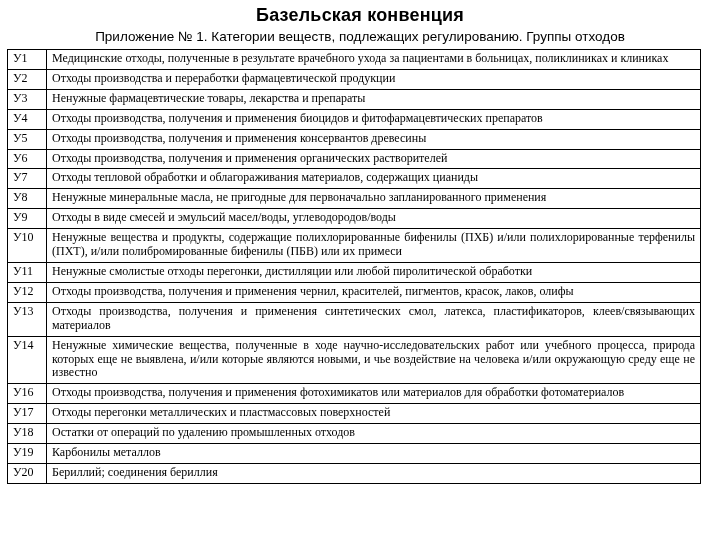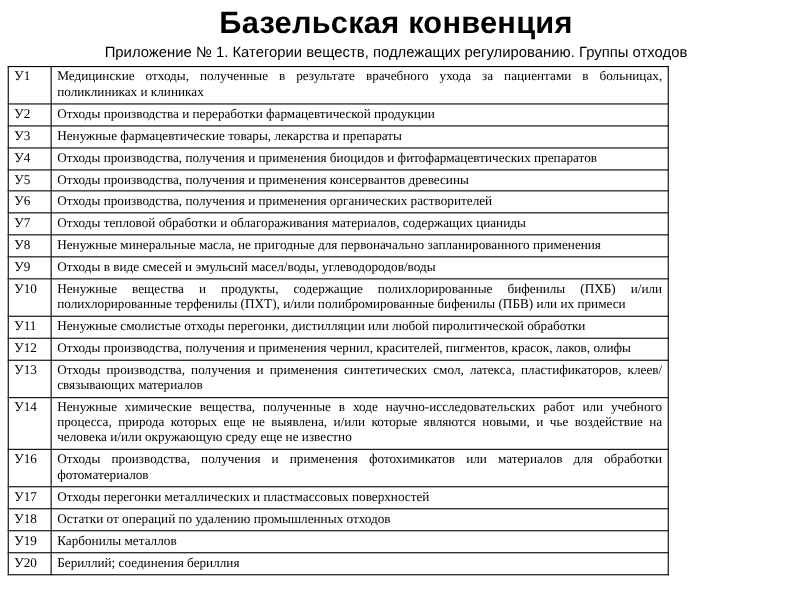--- a/index.html
+++ b/index.html
@@ -13,35 +13,35 @@
     font-family: "Liberation Serif", serif;
   }
   .slide {
     width: 720px;
     height: 540px;
     box-sizing: border-box;
   }
   .title {
     font-family: "Liberation Sans", sans-serif;
     font-weight: bold;
-    font-size: 28px;
+    font-size: 18px;
     text-align: center;
     margin-top: 5px;
     letter-spacing: 0.2px;
   }
   .subtitle {
     font-family: "Liberation Sans", sans-serif;
     font-weight: normal;
     font-size: 13.5px;
     text-align: center;
     margin: 3px 0 5px 0;
   }
   table.waste-table {
     border-collapse: collapse;
-    width: 601px;
+    width: 694px;
     margin: 0 7px;
     table-layout: fixed;
   }
   table.waste-table td {
     border: 1px solid #000000;
     font-size: 12px;
     line-height: 1.16;
     padding: 2px 5px 3px 5px;
     vertical-align: top;
     font-family: "Liberation Serif", serif;

